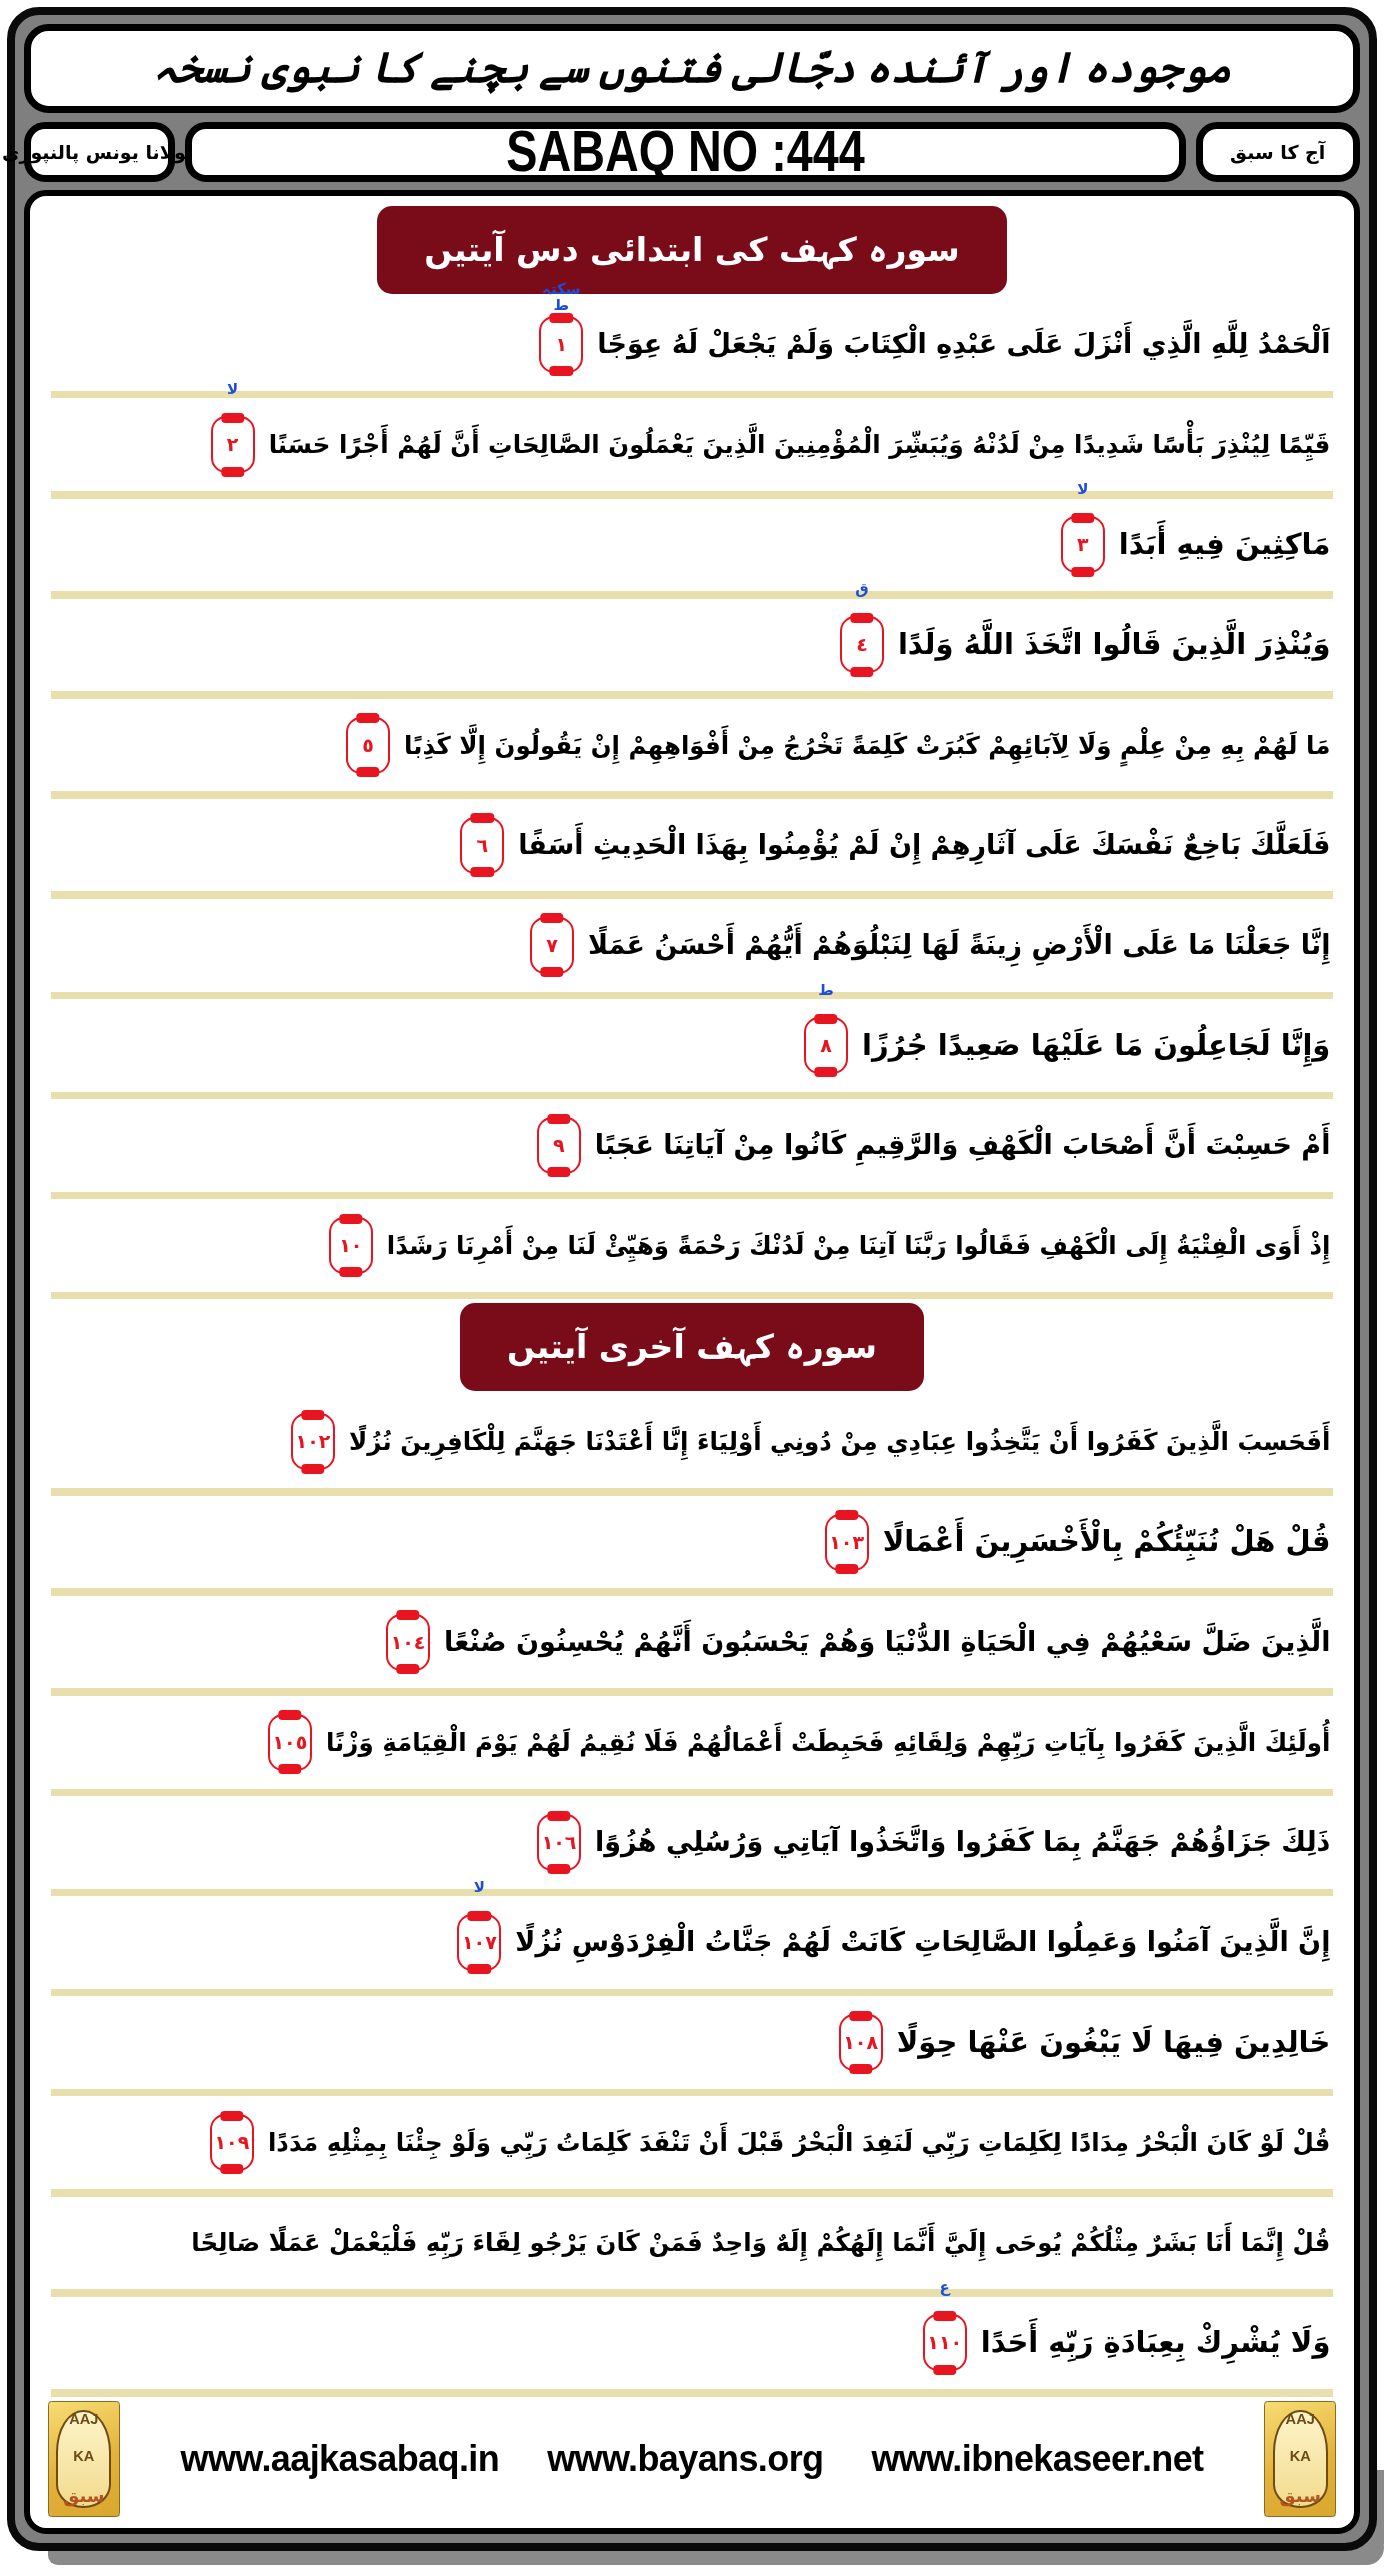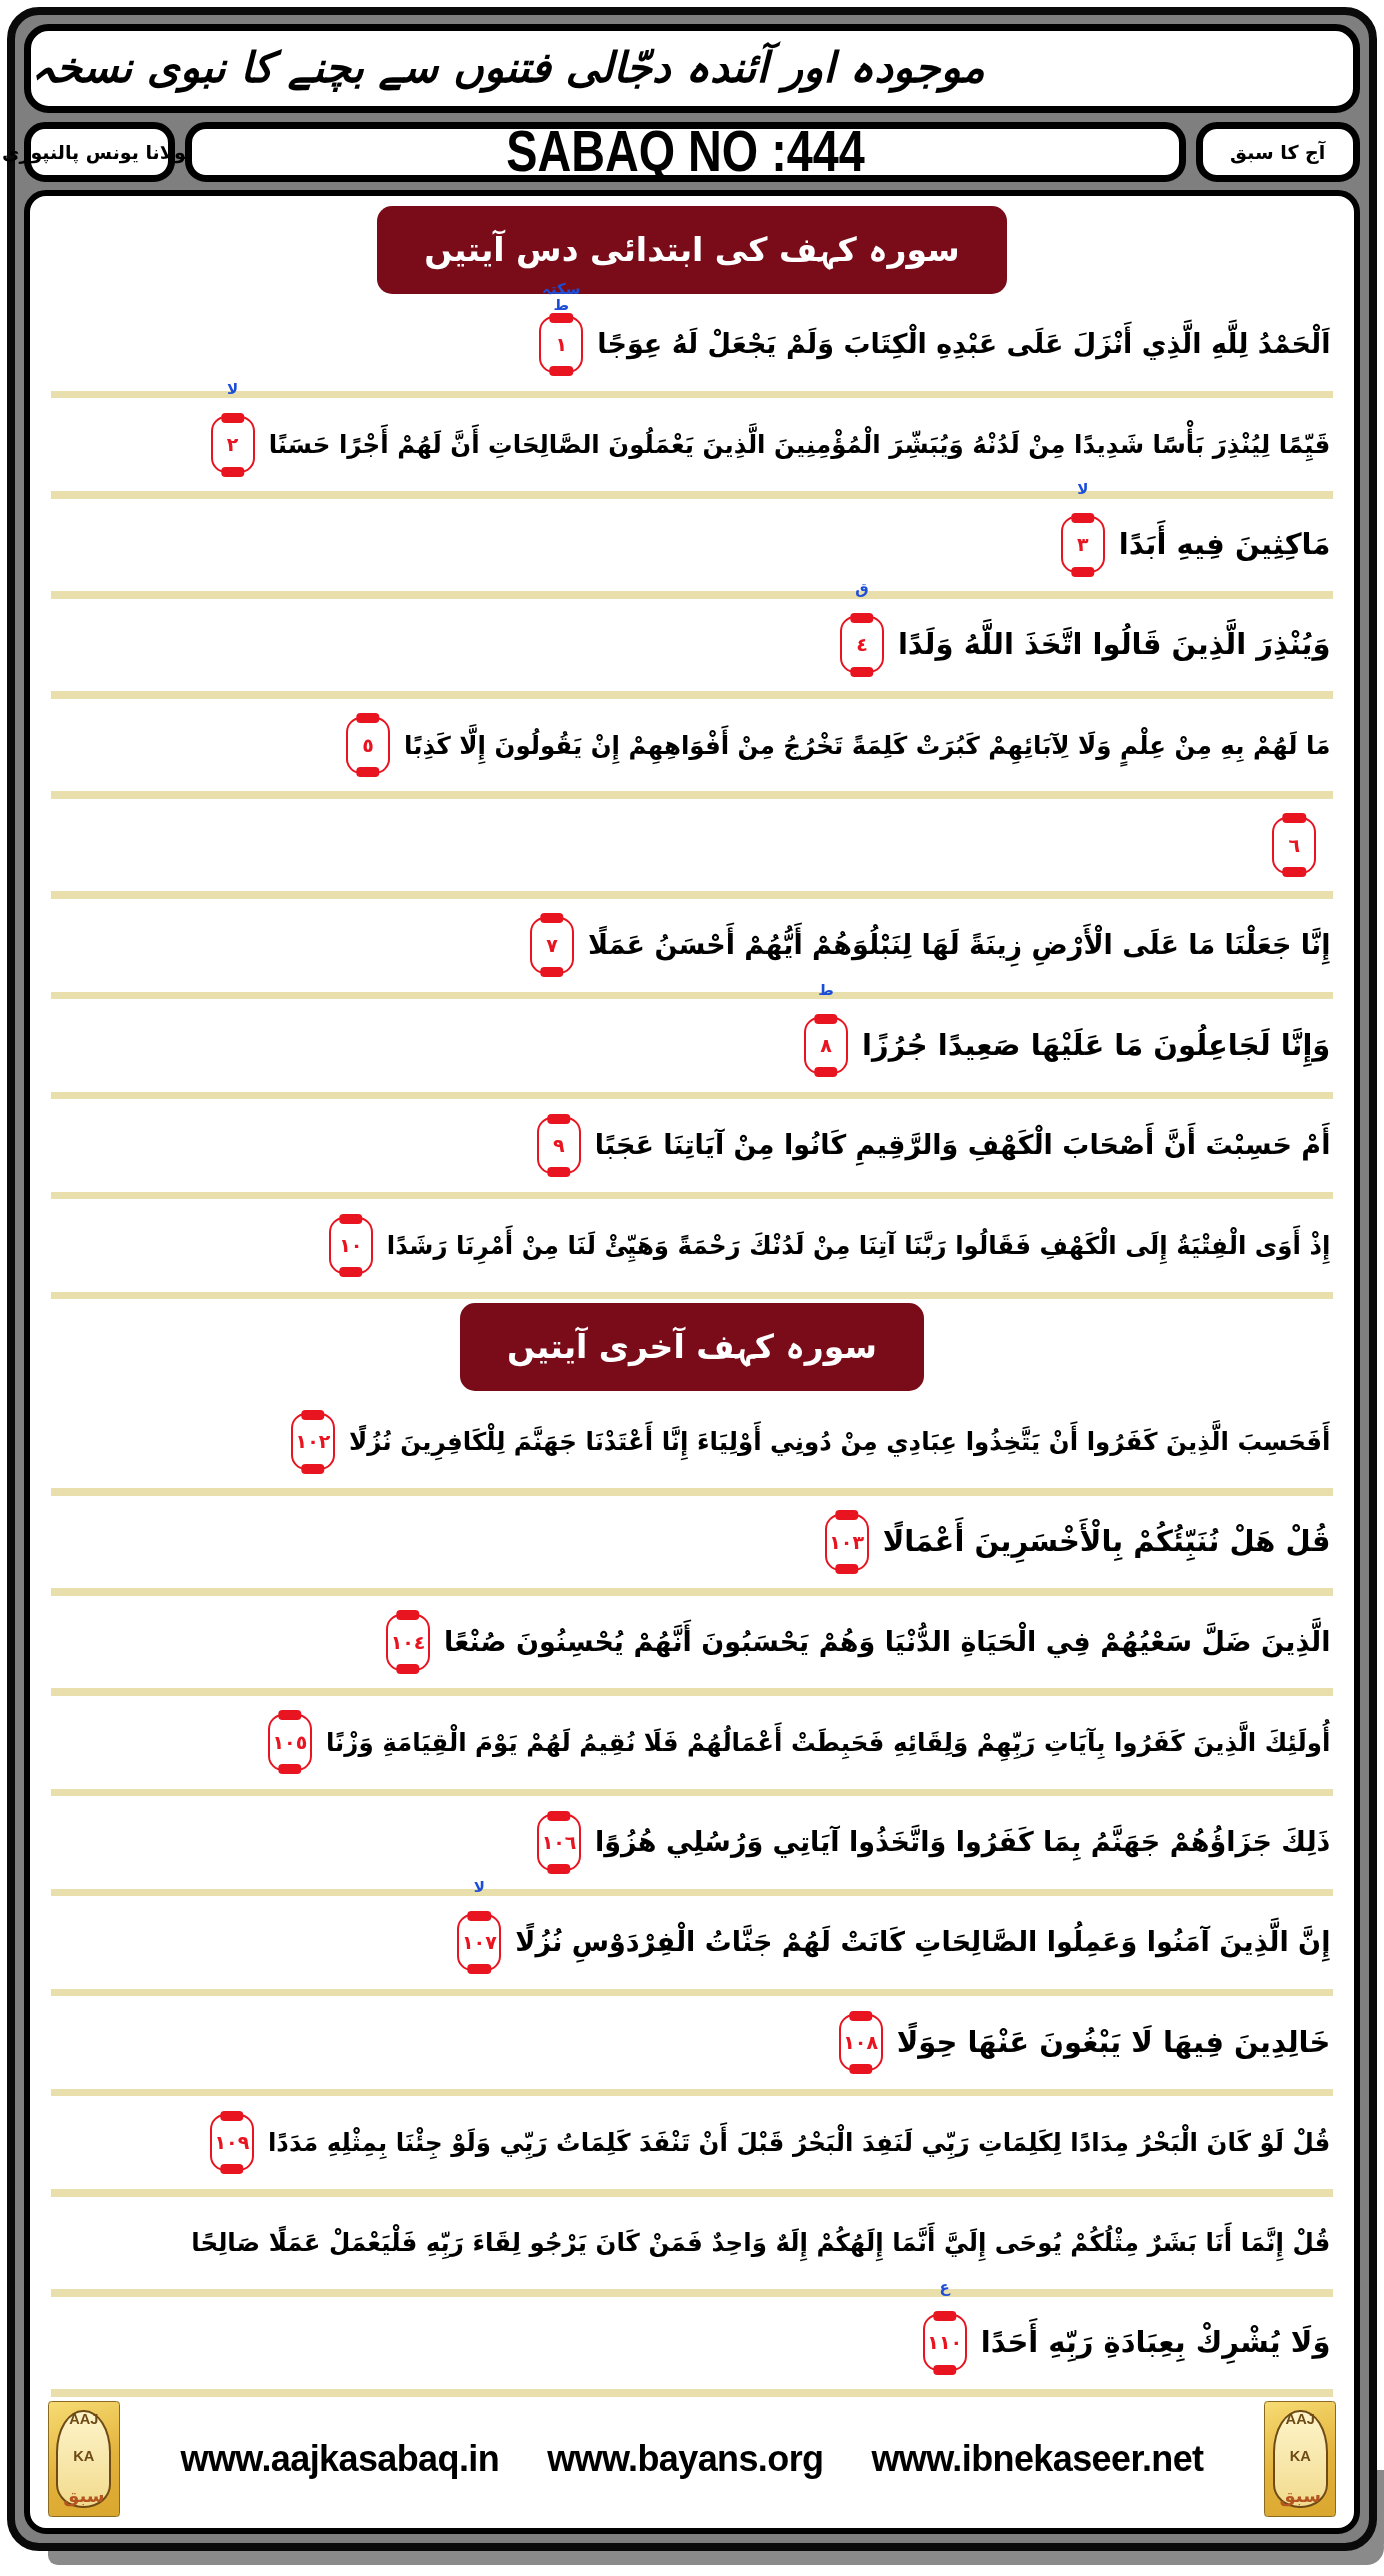--- a/index.html
+++ b/index.html
@@ -26,21 +26,21 @@
     width: 100%; height: 100%;
     background: #7f7f7f;
     border: 8.8px solid #0a0a0a;
     border-radius: 32px;
     padding: 8.8px 9.3px 9.3px 9.3px;
     display: flex; flex-direction: column;
   }
   .header-box {
     flex: none; height: 89px;
     background: #ffffff; border: 7px solid #000; border-radius: 24.5px;
-    display: flex; align-items: center; 
+    display: flex; align-items: center; justify-content: center; font-family: Liberation Serif, serif;
   }
   .page-title {
     font-size: 42px; font-weight: bold; font-style: italic;
     color: #000; direction: rtl; white-space: nowrap; line-height: 1.2;
   }
   .row2 { flex: none; display: flex; gap: 9.3px; margin-top: 8.8px; height: 60px; }
   .pill {
     background: #fff; border: 7px solid #000; border-radius: 21px;
     display: flex; align-items: center; justify-content: center;
   }
@@ -185,20 +185,21 @@
       <span class="waqf">ق</span>
       <span class="mnum">٤</span>
     </span>
   </div><div class="divider"></div><div class="verse-row long">
     <span class="vtext">مَا لَهُمْ بِهِ مِنْ عِلْمٍ وَلَا لِآبَائِهِمْ كَبُرَتْ كَلِمَةً تَخْرُجُ مِنْ أَفْوَاهِهِمْ إِنْ يَقُولُونَ إِلَّا كَذِبًا</span>
     <span class="medallion">
 
       <span class="mnum">٥</span>
     </span>
   </div><div class="divider"></div><div class="verse-row med">
+    <span class="vtext">فَلَعَلَّكَ بَاخِعٌ نَفْسَكَ عَلَى آثَارِهِمْ إِنْ لَمْ يُؤْمِنُوا بِهَذَا الْحَدِيثِ أَسَفًا</span>
     <span class="medallion">
 
       <span class="mnum">٦</span>
     </span>
   </div><div class="divider"></div><div class="verse-row med">
     <span class="vtext">إِنَّا جَعَلْنَا مَا عَلَى الْأَرْضِ زِينَةً لَهَا لِنَبْلُوَهُمْ أَيُّهُمْ أَحْسَنُ عَمَلًا</span>
     <span class="medallion">
 
       <span class="mnum">٧</span>
     </span>

